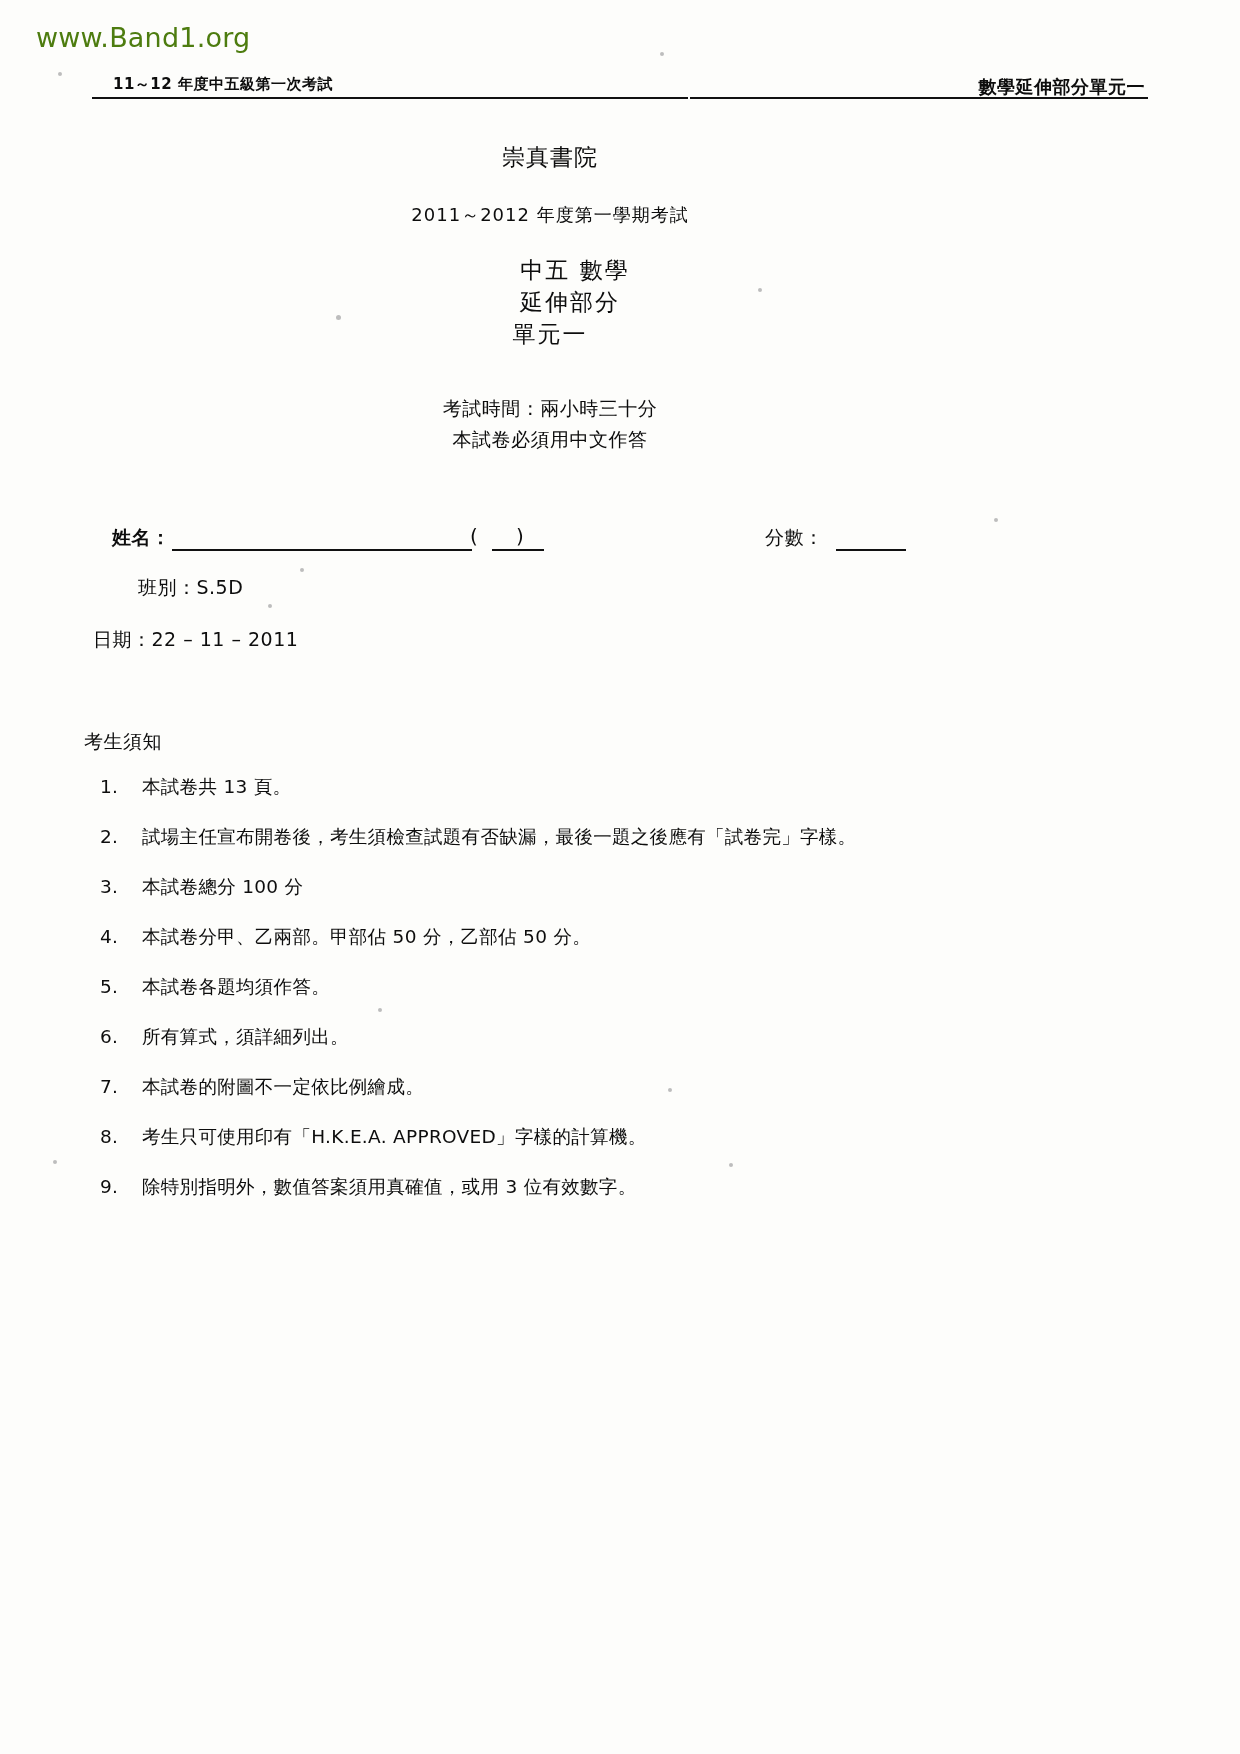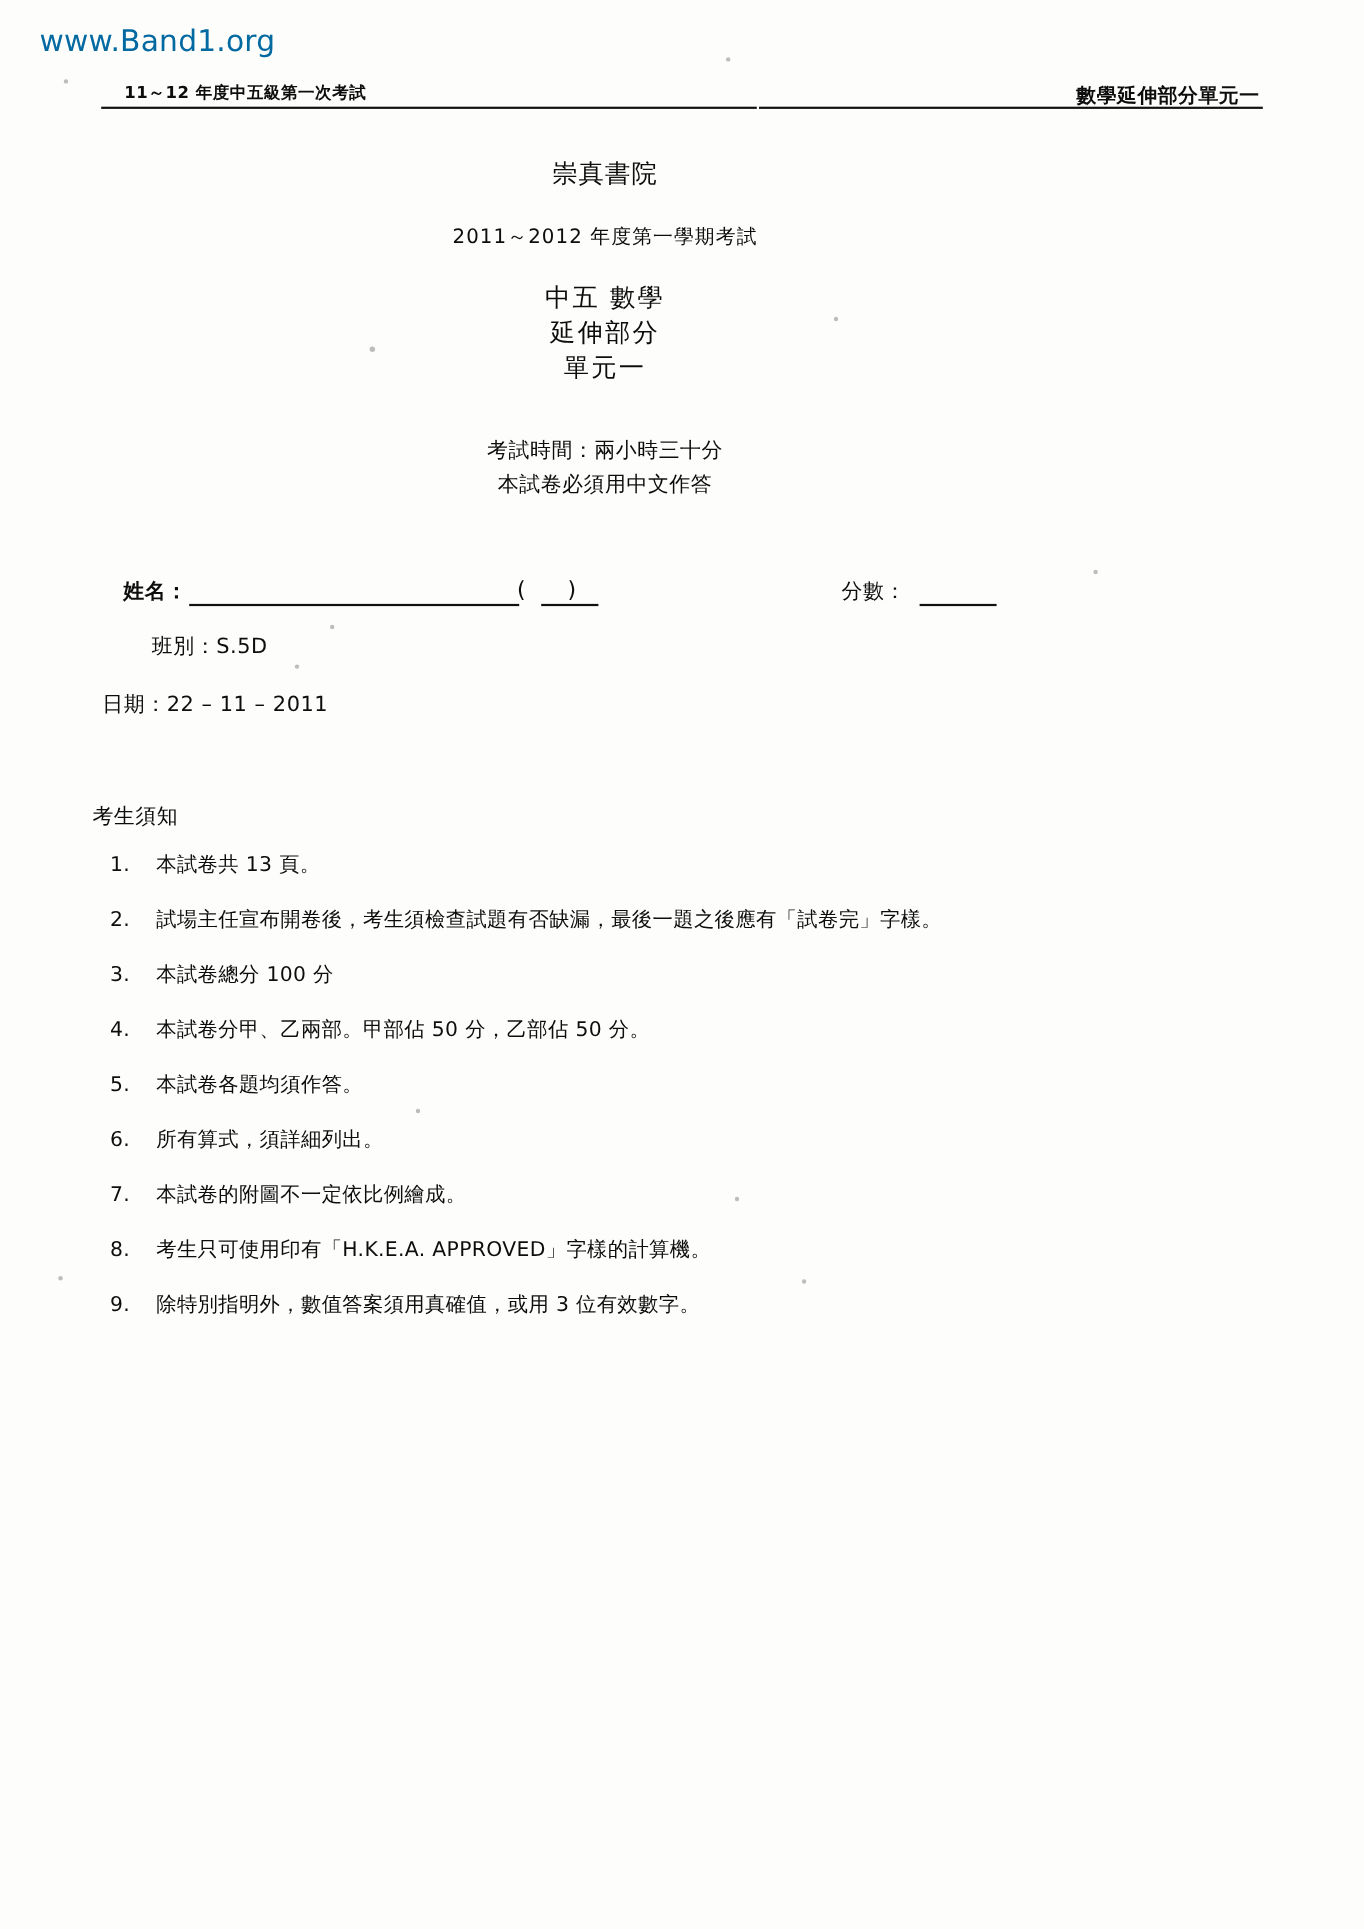--- a/index.html
+++ b/index.html
@@ -24,21 +24,21 @@
     background: #bdbdbd;
     border-radius: 50%;
     pointer-events: none;
   }
 
   .watermark {
     position: absolute;
     left: 36px;
     top: 22px;
     font-size: 27px;
-    color: #0369a1;
+    color: #4d7c0f;
     font-family: "DejaVu Sans", "Liberation Sans", sans-serif;
     letter-spacing: 0.2px;
   }
 
   .hdr-left {
     position: absolute;
     left: 92px;
     top: 75px;
     font-size: 15px;
     font-weight: bold;
@@ -79,22 +79,22 @@
   .school {
     top: 142px;
     font-size: 23px;
     letter-spacing: 1px;
   }
   .examtitle {
     top: 203px;
     font-size: 18px;
     letter-spacing: 1px;
   }
-  .subj1 { top: 255px; font-size: 23px; letter-spacing: 2px;}
-  .subj2 { top: 287px; font-size: 23px; letter-spacing: 2px;}
+  .subj1 { top: 255px; font-size: 23px; letter-spacing: 2px; margin-left: 25px;}
+  .subj2 { top: 287px; font-size: 23px; letter-spacing: 2px; padding-left: 20px;}
   .subj3 { top: 319px; font-size: 23px; letter-spacing: 2px;}
 
   .time1 { top: 396px; font-size: 19px; letter-spacing: 0.5px;}
   .time2 { top: 427px; font-size: 19px; letter-spacing: 0.5px;}
 
   .field {
     position: absolute;
     font-size: 19px;
     letter-spacing: 0.5px;
   }

